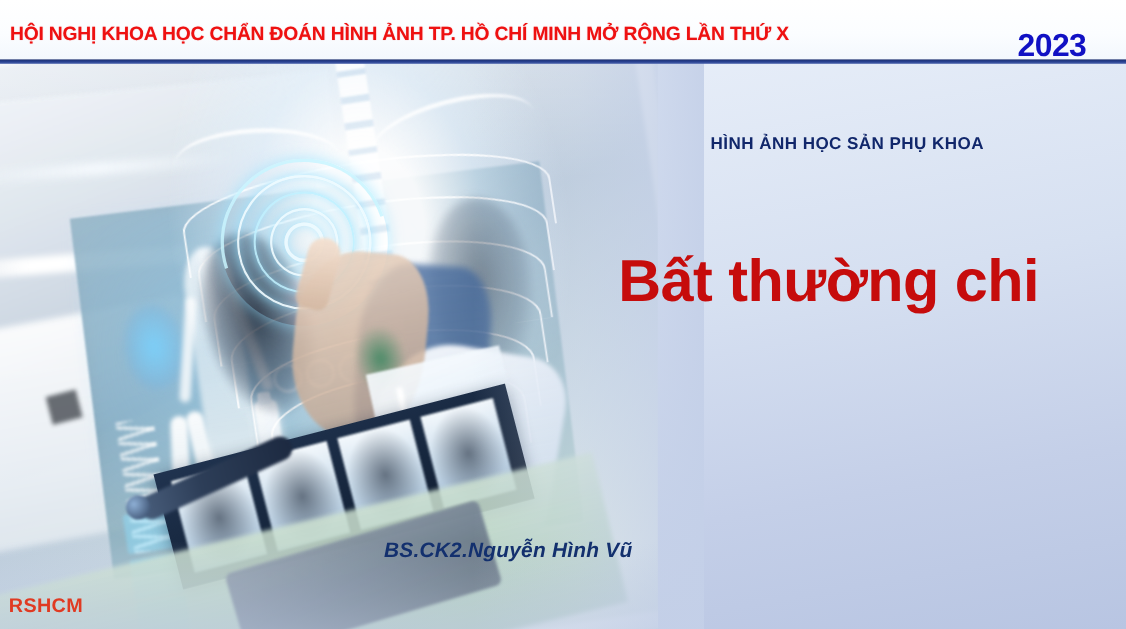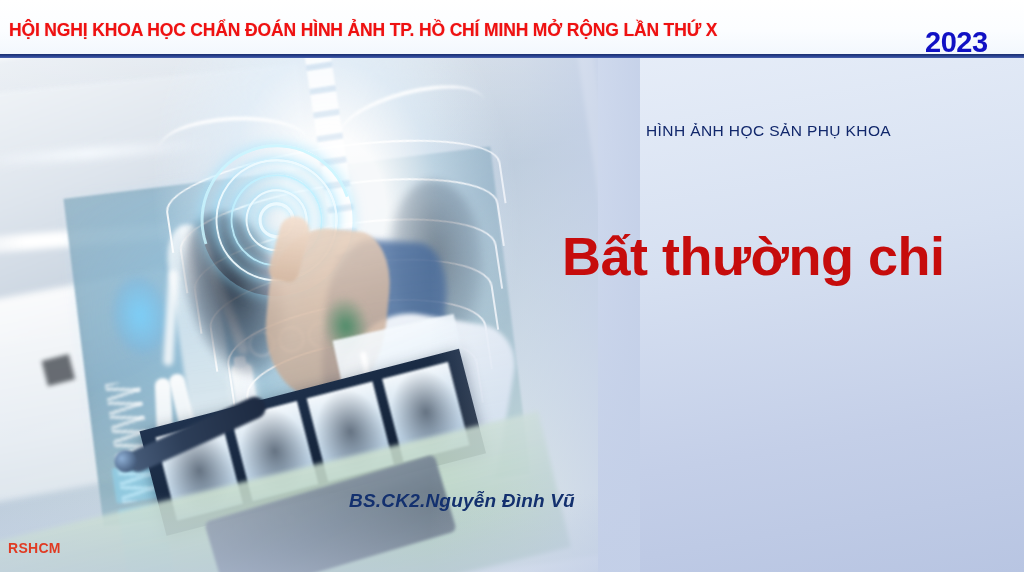--- a/index.html
+++ b/index.html
@@ -312,42 +312,42 @@
   }
   .photo-fade-b{
     position:absolute;left:-42px;top:492px;width:640px;height:80px;z-index:20;
     background:linear-gradient(180deg,rgba(200,212,234,0),rgba(192,204,230,.55));
     pointer-events:none;
   }
 
   
   .subtitle{
     position:absolute;left:646px;top:122px;z-index:30;
-    font-size:15.5px;font-weight:normal;letter-spacing:.4px;
+    font-size:15.5px;font-weight:bold;letter-spacing:.4px;
     color:#11276b;white-space:nowrap;
   }
   .main-title{
     position:absolute;left:562px;top:228px;z-index:30;
     font-size:54px;font-weight:bold;letter-spacing:-0.5px;
     color:#c60c0c;white-space:nowrap;line-height:1.05;
   }
   .author{
     position:absolute;left:0;top:488px;width:1024px;z-index:30;
     text-align:center;color:#13306e;
   }
   .author-name{
     font-size:19px;font-weight:bold;font-style:italic;letter-spacing:.2px;
     line-height:1.35;padding-right:100px;
   }
   .author-role,.author-org{
     font-size:17.5px;font-style:italic;line-height:1.28;padding-right:100px;
   }
   .rshcm{
     position:absolute;left:8px;top:540px;z-index:35;
-    font-size:14px;font-weight:bold;color:#e03a22;letter-spacing:.3px;text-align:center;
+    font-size:18px;font-weight:bold;color:#e03a22;letter-spacing:.3px;text-align:center;
   }
 </style>
 </head>
 <body>
 
 <div class="slide">
 
   <div class="photo-wrap">
     <div class="photo">
 
@@ -447,18 +447,18 @@
 
   <div class="header-band"></div>
   <div class="header-rule"></div>
   <div class="conf-title">HỘI NGHỊ KHOA HỌC CHẨN ĐOÁN HÌNH ẢNH TP. HỒ CHÍ MINH MỞ RỘNG LẦN THỨ X</div>
   <div class="conf-year">2023</div>
 
   <div class="subtitle">HÌNH ẢNH HỌC SẢN PHỤ KHOA</div>
   <div class="main-title">Bất thường chi</div>
 
   <div class="author">
-    <div class="author-name">BS.CK2.Nguyễn Đình Vũ</div>
+    <div class="author-name">BS.CK2.Nguyễn Hình Vũ</div>
   </div>
 
   <div class="rshcm">RSHCM</div>
 
 </div>
 
 </body></html>

